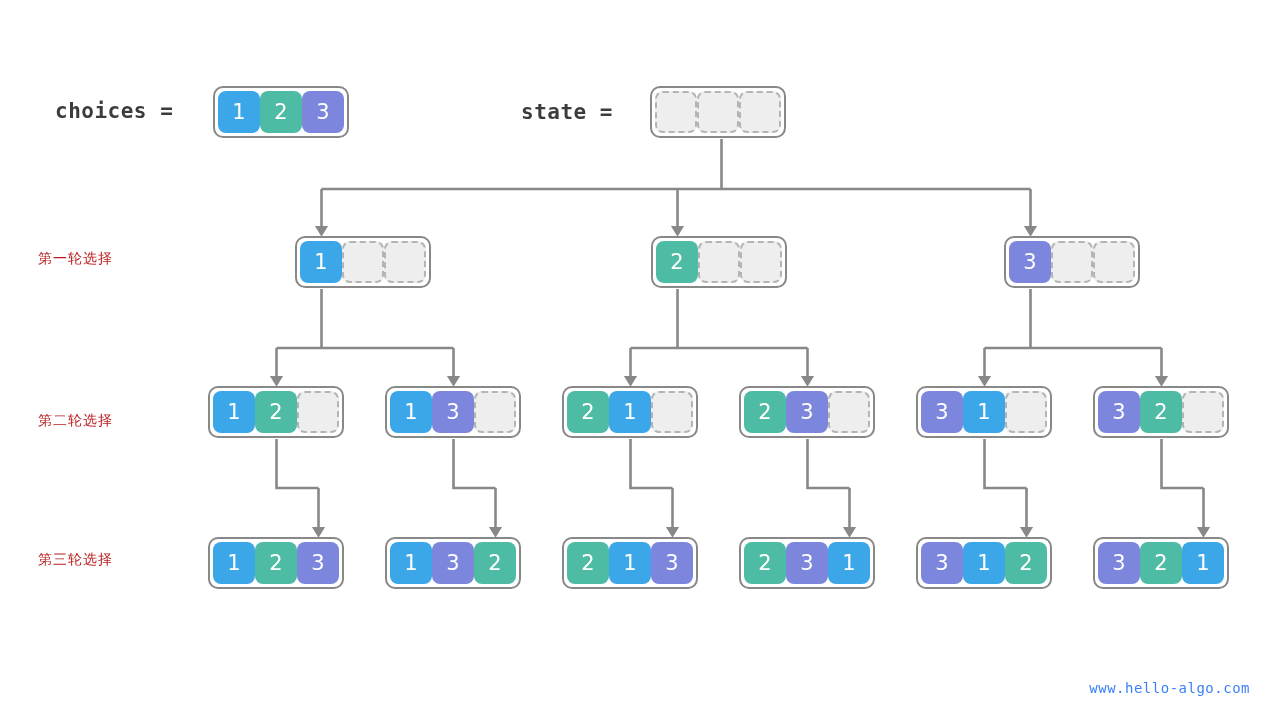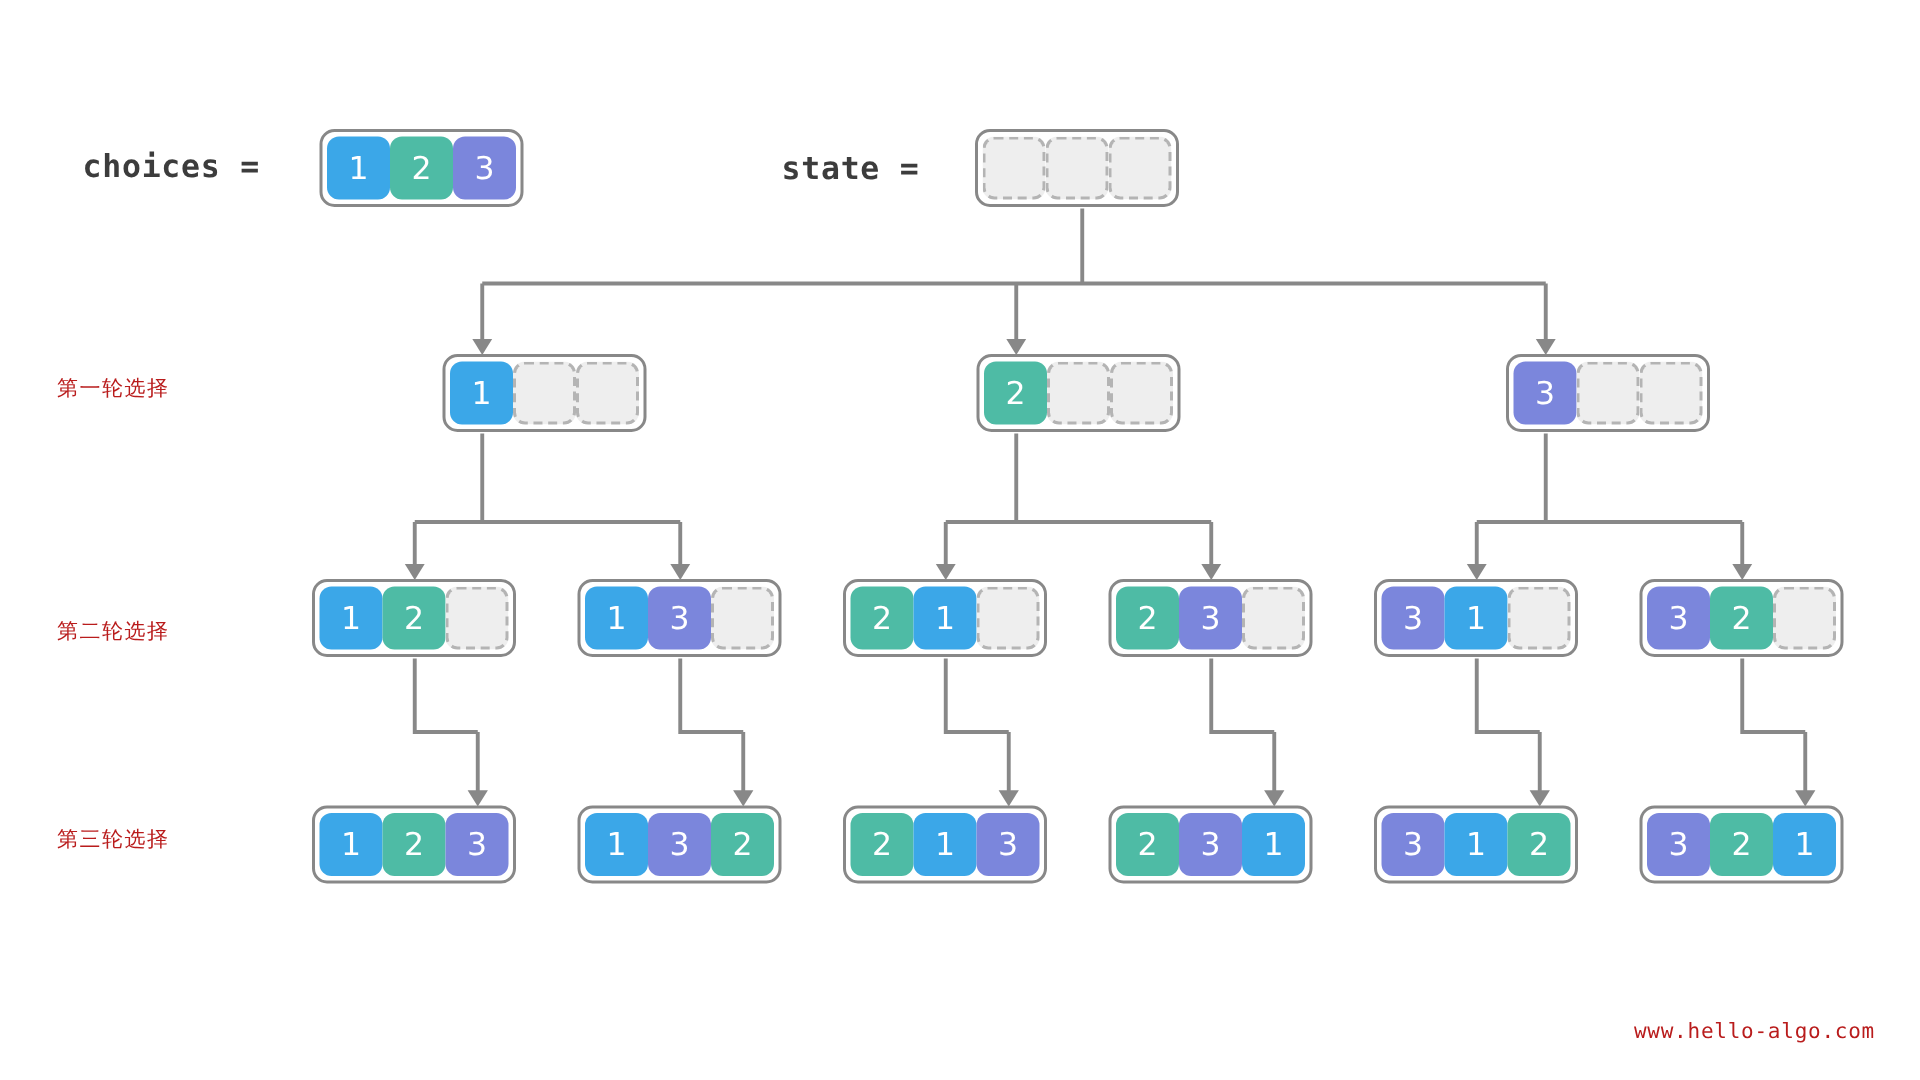--- a/index.html
+++ b/index.html
@@ -90,21 +90,21 @@
   .cell.v3 { background: #7B86DC; }
 
   
   #watermark {
     position: absolute;
     right: 30px;
     bottom: 24px;
     z-index: 3;
     font-family: "DejaVu Sans Mono", "Liberation Mono", monospace;
     font-size: 14px;
-    color: #b91c1c;
+    color: #3b82f6;
     letter-spacing: 0.5px;
   }
 </style>
 </head>
 <body>
 
 <div id="canvas">
 
   <svg id="wires" viewBox="0 0 1280 720" xmlns="http://www.w3.org/2000/svg">
     <defs>

